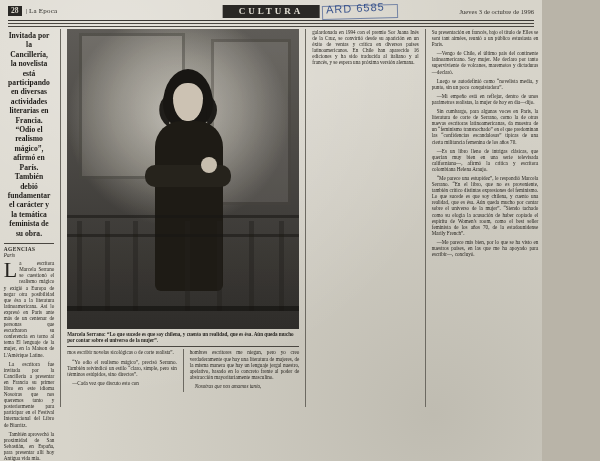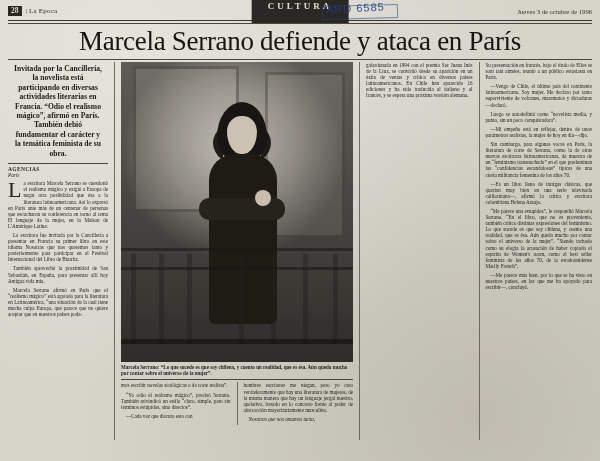--- a/index.html
+++ b/index.html
@@ -8,21 +8,21 @@
     background: #b9b4a8;
   }
   body {
     width: 600px;
     height: 461px;
     font-family: "Liberation Serif", serif;
     overflow: hidden;
   }
   .page {
     position: relative;
-    width: 600px;
+    width: 542px;
     height: 461px;
     background: #d8d4c8;
     background-image:
       radial-gradient(ellipse at 20% 10%, rgba(255,255,255,0.35), rgba(255,255,255,0) 60%),
       radial-gradient(ellipse at 80% 90%, rgba(120,115,100,0.25), rgba(255,255,255,0) 60%);
     box-sizing: border-box;
     padding: 4px 8px 4px 8px;
     filter: saturate(0.85);
   }
 
@@ -56,21 +56,21 @@
   }
   .cultura {
     position: absolute;
     left: 50%;
     transform: translateX(-50%);
     background: #2a2824;
     color: #e2ded1;
     font-size: 9px;
     font-weight: bold;
     letter-spacing: 3px;
-    padding: 1px 16px 12px 16px;
+    padding: 1px 16px 2px 16px;
   }
   .dateline {
     font-size: 6.6px;
     color: #35332e;
     white-space: nowrap;
   }
   .rule {
     border-top: 1px solid #3a3833;
     margin: 2px 0 2px 0;
   }
@@ -314,21 +314,20 @@
     </div>
     <div class="cultura">CULTURA</div>
     <div class="dateline">Jueves 3 de octubre de 1996</div>
     <div class="archive-box"></div>
     <div class="archive-mark">ARD 6585</div>
   </div>
   <div class="rule"></div>
 
   <div class="rule-thin"></div>
 
-  <div class="headline">Marcela Serrano defiende y ataca en París</div>
   <div class="rule-thin"></div>
 
   <div class="body">
 
     <div class="col col-left">
       <div class="blurb">Invitada por la Cancillería, la novelista está participando en diversas actividades literarias en Francia. “Odio el realismo mágico”, afirmó en París. También debió fundamentar el carácter y la temática feminista de su obra.</div>
       <div class="rule-thin"></div>
       <div class="agencias">AGENCIAS</div>
       <div class="city">París</div>
       <p class="dropcap noindent">La escritora Marcela Serrano se cuestionó el realismo mágico y exigió a Europa de negar otra posibilidad que ésa a la literatura latinoamericana. Así lo expresó en París ante más de un centenar de personas que escucharon su conferencia en torno al tema El lenguaje de la mujer, en la Maison de L'Amérique Latine.</p>

